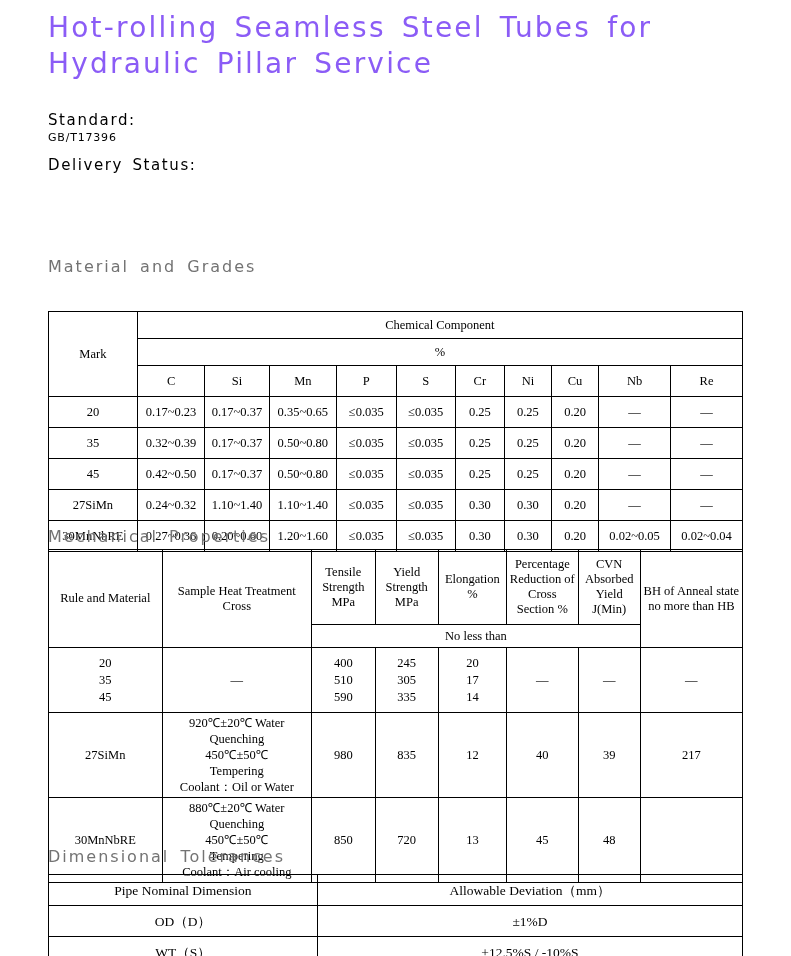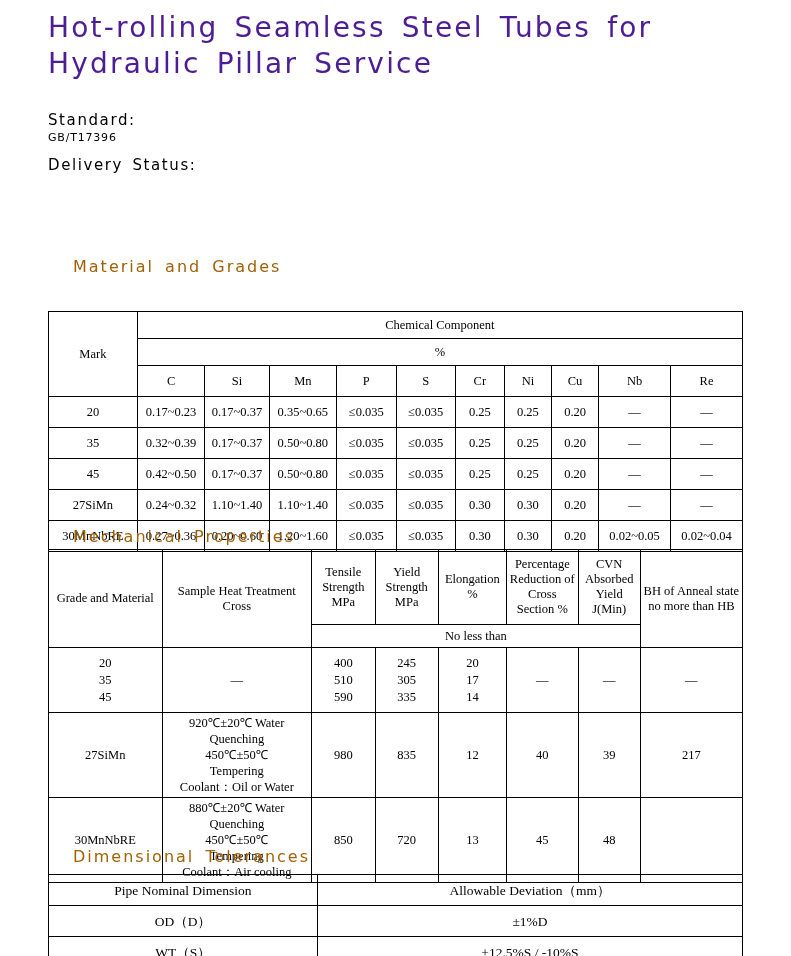--- a/index.html
+++ b/index.html
@@ -25,21 +25,21 @@
   .main-title {
     position: absolute;
     left: 48px;
     top: 10px;
     width: 700px;
     font-family: "DejaVu Sans", sans-serif;
     font-size: 28px;
     font-weight: normal;
     letter-spacing: 2.2px;
     line-height: 36px;
-    color: #4c1d95;
+    color: #8b5cf6;
     word-spacing: 5px;
   }
   .label-block {
     position: absolute;
     left: 48px;
     width: 700px;
   }
   .lbl {
     font-family: "DejaVu Sans", sans-serif;
     font-size: 15px;
@@ -54,22 +54,21 @@
     word-spacing: 2px;
     line-height: 16px;
   }
   .section-head {
     position: absolute;
     left: 48px;
     font-family: "DejaVu Sans", sans-serif;
     font-size: 16px;
     letter-spacing: 2px;
     word-spacing: 4px;
-    color: #a16207;
-    margin-left: 25px;
+    color: #737373;
   }
   
   table {
     border-collapse: collapse;
     position: absolute;
     font-family: "Liberation Serif", serif;
   }
   table td, table th {
     border: 1px solid #000000;
     text-align: center;
@@ -194,21 +193,21 @@
       <td>0.02~0.04</td>
     </tr>
   </tbody>
     </table>
 
   <div class="section-head" style="top:527px;">Mechanical Properties</div>
 
   <table class="mech-table">
     <tbody>
         <tr>
-      <td rowspan="2" style="width:115px;height:70px;">Grade and Material</td>
+      <td rowspan="2" style="width:115px;height:70px;">Rule and Material</td>
       <td rowspan="2" style="width:155px;">Sample Heat Treatment Cross</td>
       <td style="width:62px;height:70px;">Tensile Strength MPa</td>
       <td style="width:62px;">Yield Strength MPa</td>
       <td style="width:66px;">Elongation %</td>
       <td style="width:70px;">Percentage Reduction of Cross Section %</td>
       <td style="width:60px;">CVN Absorbed Yield J(Min)</td>
       <td rowspan="2" style="width:105px;">BH of Anneal state no more than HB</td>
     </tr>
     <tr>
       <td colspan="5" style="height:18px;">No less than</td>

